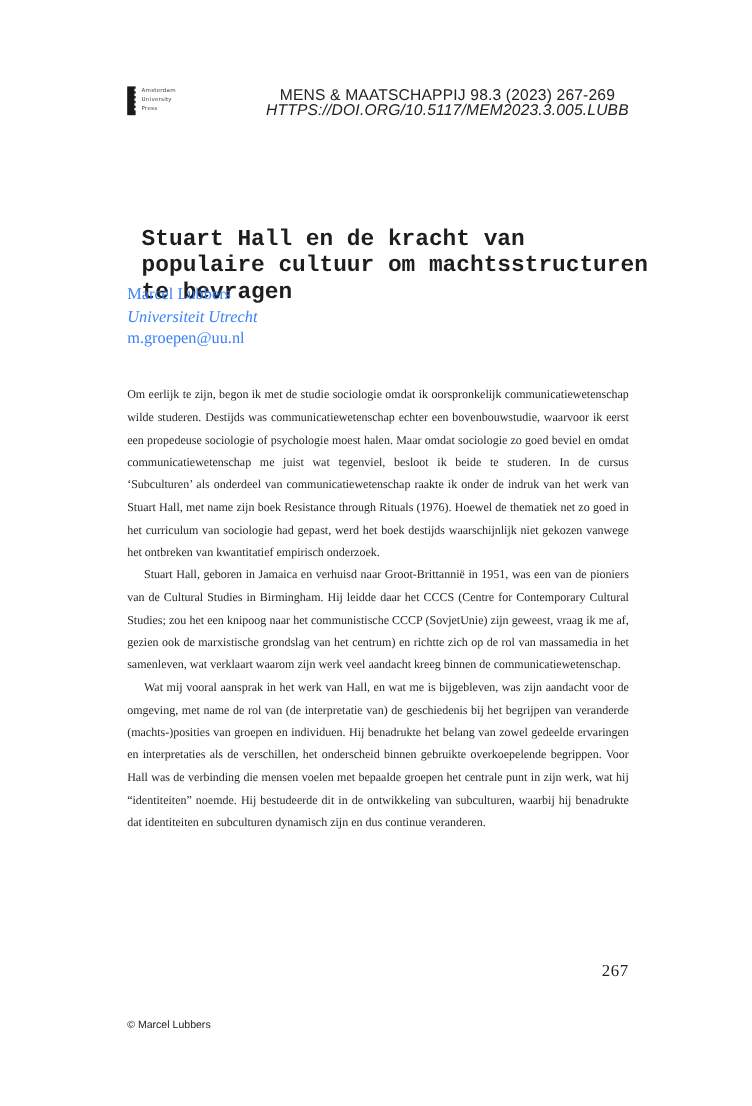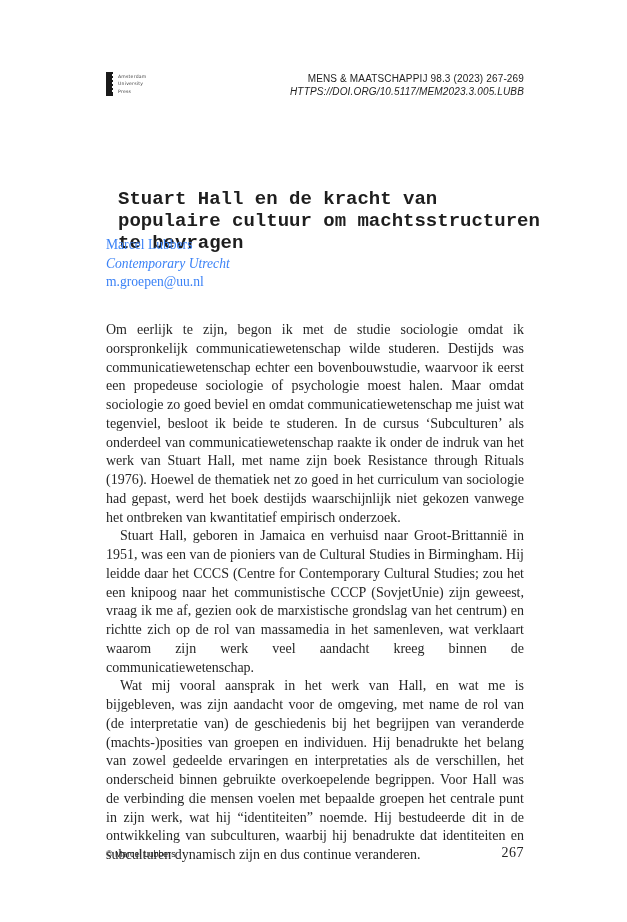--- a/index.html
+++ b/index.html
@@ -1,30 +1,30 @@
 <!DOCTYPE html>
 <html><head>
   <meta charset="utf-8">
   <style>
     html, body { margin: 0; padding: 0; background: #ffffff; }
     body { width: 627px; height: 922px; position: relative; overflow: hidden; color: #2a2a2a; }
     .logo { position: absolute; left: 106px; top: 72px; width: 60px; height: 24px; }
     .logo-bar { position: absolute; left: 0; top: 0; width: 7px; height: 24px; background: #1a1a1a; }
     .logo-notch { position: absolute; left: 6px; width: 2px; height: 2px; background: #fff; }
     .logo-text { position: absolute; left: 12px; top: 1px; font-family: "DejaVu Sans", sans-serif; font-size: 4.6px; line-height: 7.4px; color: #444; letter-spacing: 0.2px; }
-    .journal { position: absolute; right: 103px; top: 72px; text-align: right; font-family: "Liberation Sans", sans-serif; font-size: 10px; line-height: 13px; color: #222; letter-spacing: 0.15px; }
+    .journal { position: absolute; right: 103px; top: 72px; text-align: center; font-family: "Liberation Sans", sans-serif; font-size: 13px; line-height: 13px; color: #222; letter-spacing: 0.15px; }
     .journal .doi { font-style: italic; }
     .title { position: absolute; left: 106px; top: 176px; width: 430px; margin: 12px; font-family: Liberation Mono, monospace; font-weight: bold; font-size: 19px; line-height: 22px; color: #1e1e1e; }
     .author-block { position: absolute; left: 106px; top: 236px; font-family: "Liberation Serif", serif; font-size: 13.6px; line-height: 18.5px; color: #3b82f6; }
     .affil { font-style: italic; }
-    .body-text { position: absolute; left: 106px; top: 321px; width: 418px; font-family: "Liberation Serif", serif; font-size: 14px; line-height: 18.75px; color: #262626; text-align: justify; }
+    .body-text { position: absolute; left: 106px; top: 321px; width: 418px; font-family: "Liberation Serif", serif; font-size: 10px; line-height: 18.75px; color: #262626; text-align: justify; }
     .body-text p { margin: 0; hyphens: manual; }
     .body-text p + p { text-indent: 14px; }
     .footer-left { position: absolute; left: 106px; top: 849px; font-family: "Liberation Sans", sans-serif; font-size: 8.8px; color: #222; }
-    .footer-right { position: absolute; right: 103px; top: 845px; font-family: "Liberation Serif", serif; font-size: 14px; color: #222; letter-spacing: 0.5px; }
+    .footer-right { position: absolute; right: 103px; top: 802px; font-family: "Liberation Serif", serif; font-size: 14px; color: #222; letter-spacing: 0.5px; }
   </style>
 </head>
 <body>
 
 <div class="logo">
   <div class="logo-bar">
     <div class="logo-notch" style="top:2px"></div>
     <div class="logo-notch" style="top:6px"></div>
     <div class="logo-notch" style="top:10px"></div>
     <div class="logo-notch" style="top:14px"></div>
@@ -39,21 +39,21 @@
 
 <div class="journal">
   <div>MENS &amp; MAATSCHAPPIJ 98.3 (2023) 267-269</div>
   <div class="doi">HTTPS://DOI.ORG/10.5117/MEM2023.3.005.LUBB</div>
 </div>
 
 <h1 class="title">Stuart Hall en de kracht van populaire cultuur om machtsstructuren te bevragen</h1>
 
 <div class="author-block">
   <div>Marcel Lubbers</div>
-  <div class="affil">Contemporary Utrecht</div>
+  <div class="affil">Universiteit Utrecht</div>
   <div>m.groepen@uu.nl</div>
 </div>
 
 <div class="body-text">
   <p>Om eerlijk te zijn, begon ik met de studie sociologie omdat ik oorspronkelijk communicatiewetenschap wilde studeren. Destijds was communicatiewe­tenschap echter een bovenbouwstudie, waarvoor ik eerst een propedeuse sociologie of psychologie moest halen. Maar omdat sociologie zo goed beviel en omdat communicatiewetenschap me juist wat tegenviel, besloot ik beide te studeren. In de cursus ‘Subculturen’ als onderdeel van com­municatiewetenschap raakte ik onder de indruk van het werk van Stuart Hall, met name zijn boek Resistance through Rituals (1976). Hoewel de thematiek net zo goed in het curriculum van sociologie had gepast, werd het boek destijds waarschijnlijk niet gekozen vanwege het ontbreken van kwantitatief empirisch onderzoek.</p>
   <p>Stuart Hall, geboren in Jamaica en verhuisd naar Groot-Brittannië in 1951, was een van de pioniers van de Cultural Studies in Birmingham. Hij leidde daar het CCCS (Centre for Contemporary Cultural Studies; zou het een knipoog naar het communistische CCCP (SovjetUnie) zijn geweest, vraag ik me af, gezien ook de marxistische grondslag van het centrum) en richtte zich op de rol van massamedia in het samenleven, wat verklaart waarom zijn werk veel aandacht kreeg binnen de communicatiewetenschap.</p>
   <p>Wat mij vooral aansprak in het werk van Hall, en wat me is bijgebleven, was zijn aandacht voor de omgeving, met name de rol van (de interpretatie van) de geschiedenis bij het begrijpen van veranderde (machts-)posities van groepen en individuen. Hij benadrukte het belang van zowel gedeelde ervaringen en interpretaties als de verschillen, het onderscheid binnen gebruikte overkoepelende begrippen. Voor Hall was de verbinding die mensen voelen met bepaalde groepen het centrale punt in zijn werk, wat hij “identiteiten” noemde. Hij bestudeerde dit in de ontwikkeling van subcul­turen, waarbij hij benadrukte dat identiteiten en subculturen dynamisch zijn en dus continue veranderen.</p>
 </div>
 
 <div class="footer-left">© Marcel Lubbers</div>

